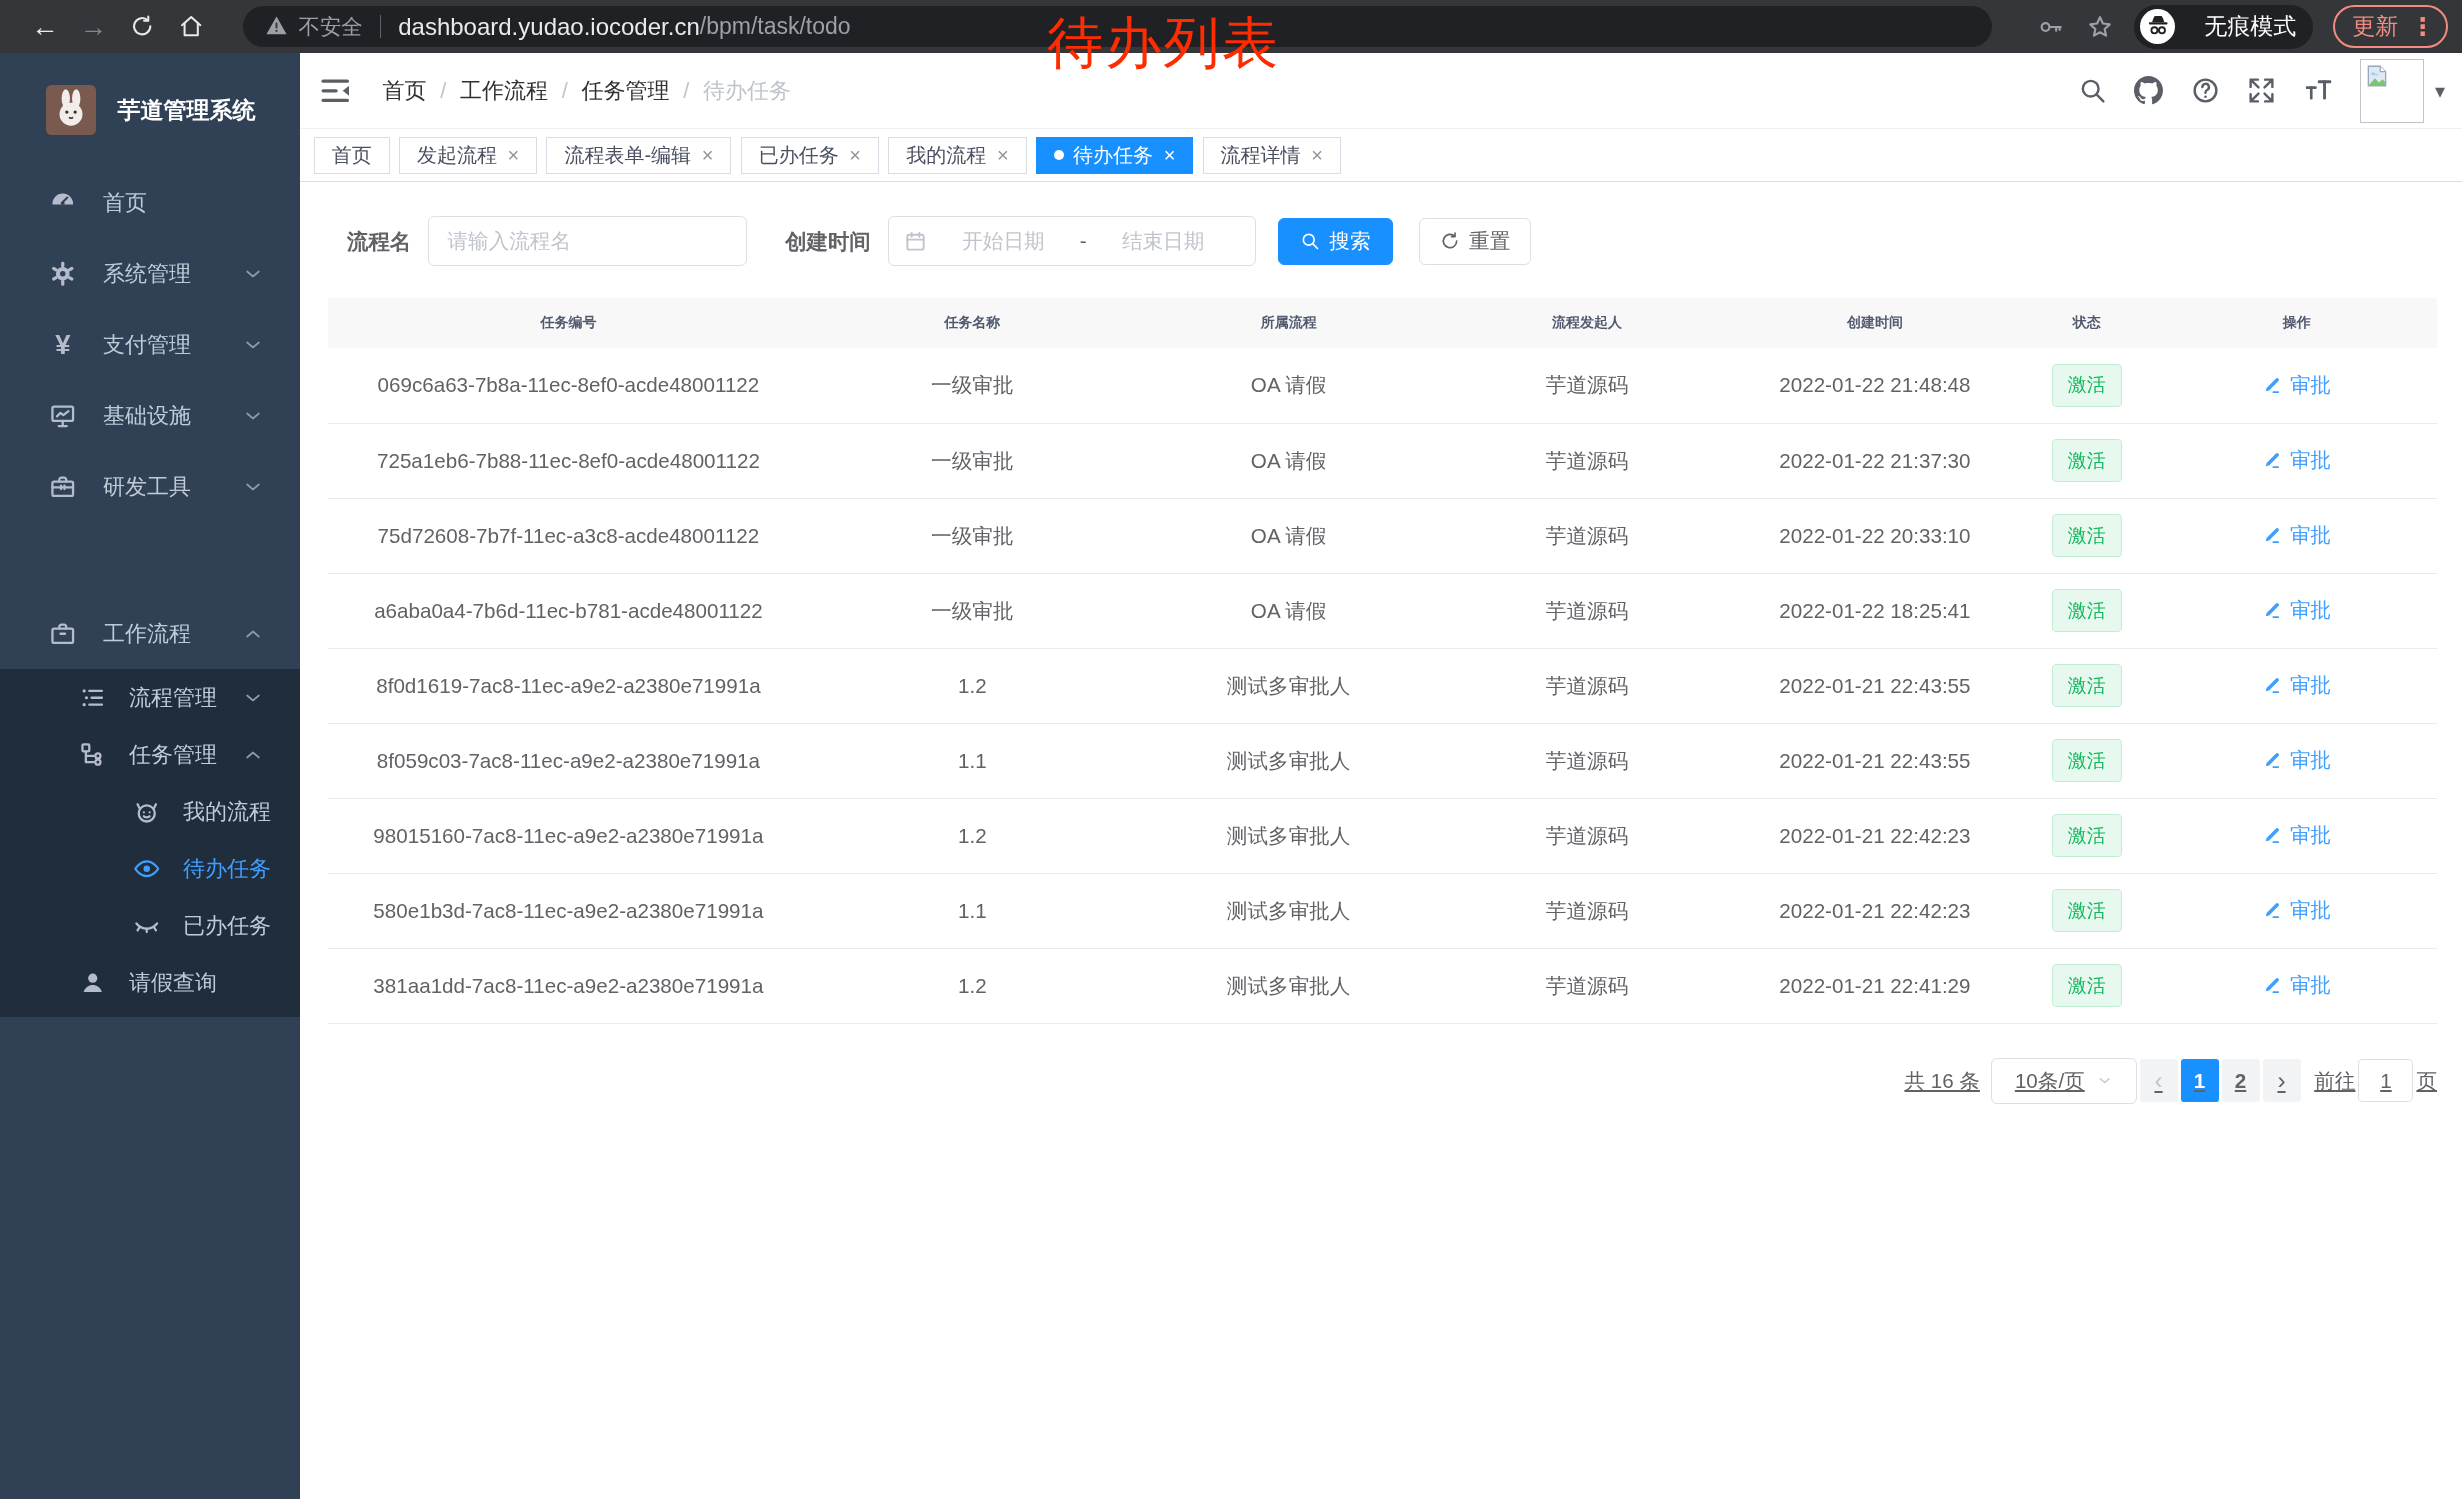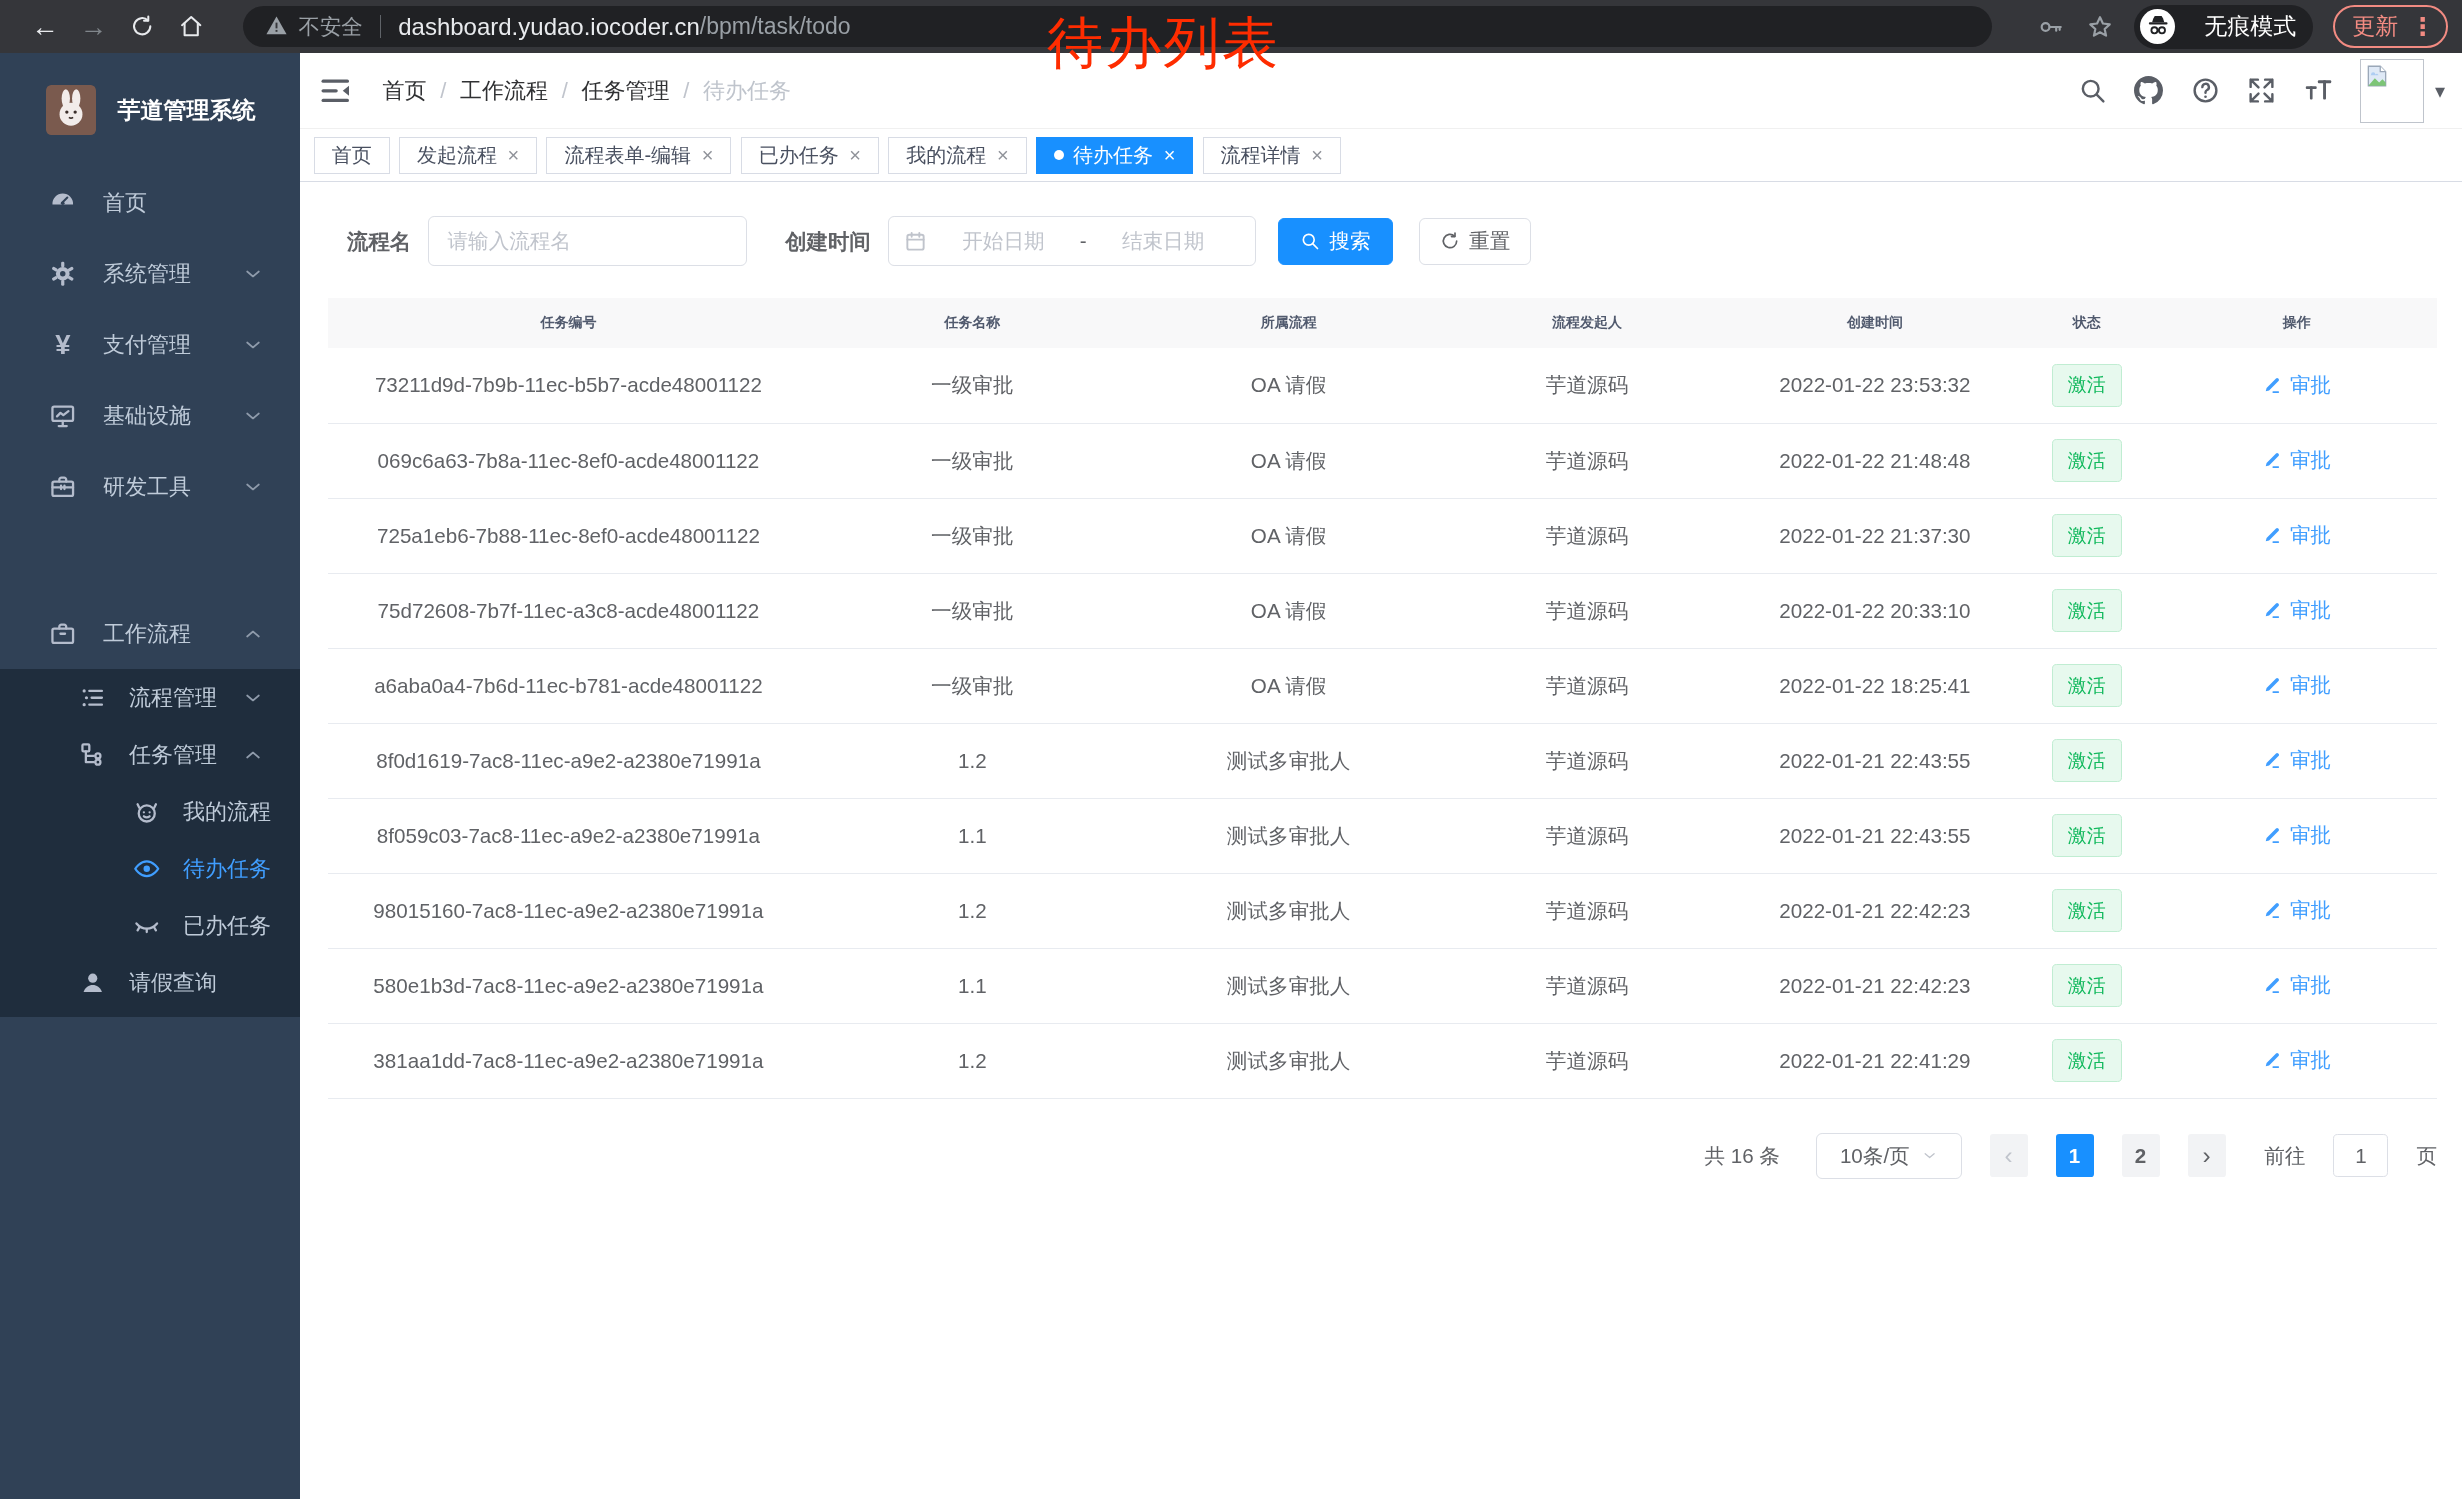--- a/index.html
+++ b/index.html
@@ -96,21 +96,21 @@
 
   
   table { width:100%; border-collapse:collapse; margin-top:32px; table-layout:fixed; }
   thead th { background:#f8f8f9; height:50px; font-size:14px; color:#515a6e; font-weight:600; text-align:center; }
   tbody td { height:75px; font-size:20.6px; color:#606266; text-align:center; border-bottom:0.8px solid #e8ebf0; overflow:hidden; white-space:nowrap; }
   .badge { display:inline-block; padding:7.6px 15.3px; background:#e7f9ee; border:0.8px solid #c0edd2; color:#13b95e; border-radius:4.6px; font-size:19px; }
   .act { display:inline-flex; align-items:center; gap:7.6px; color:#409eff; cursor:pointer; text-decoration:none; }
   .act svg { width:20px; height:20px; }
 
   
-  .pager { margin-top:34px; display:flex; align-items:center; justify-content:flex-end; gap:28px; font-size:20.6px; color:#606266; }
+  .pager { margin-top:34px; display:flex; align-items:center; justify-content:flex-end; gap:3px; font-size:20.6px; color:#606266;text-decoration:underline; }
   .total { margin-right:7.6px; }
   .psize { width:146px; height:46px; border:0.8px solid #dcdfe6; border-radius:6.1px; display:flex; align-items:center; justify-content:center; gap:12.2px; cursor:pointer; }
   .psize svg { width:15.3px; height:15.3px; color:#c0c4cc; }
   .pbtn { min-width:38px; height:43px; padding:0 6.1px; border-radius:3.1px; background:#f2f3f5; display:flex; align-items:center; justify-content:center; font-weight:600; cursor:pointer; }
   .pbtn.nav { font-size:24.4px; color:#606266; font-weight:400; }
   .pbtn.nav.dis { color:#c0c4cc; }
   .pbtn.on { background:#1890ff; color:#fff; }
   .goto-lb { margin-left:10.7px; }
   .goto { width:55px; height:43px; border:0.8px solid #dcdfe6; border-radius:4.6px; text-align:center; font-size:20.6px; color:#606266; outline:none; font-family:inherit; }
 
@@ -526,37 +526,20 @@
               <th>任务名称</th>
               <th>所属流程</th>
               <th>流程发起人</th>
               <th>创建时间</th>
               <th>状态</th>
               <th>操作</th>
             </tr>
           </thead>
           <tbody>
 
-              <tr>
-                <td>73211d9d-7b9b-11ec-b5b7-acde48001122</td>
-                <td>一级审批</td>
-                <td>OA 请假</td>
-                <td>芋道源码</td>
-                <td>2022-01-22 23:53:32</td>
-                <td><span class="badge">激活</span></td>
-                <td>
-                  <a class="act">
-                    <svg viewBox="0 0 24 24">
-                      <path d="M4.5 19.5l1-4L16.8 4.2a1.9 1.9 0 0 1 2.7 0l.3.3a1.9 1.9 0 0 1 0 2.7L8.5 18.5l-4 1z" fill="currentColor"></path>
-                      <rect x="12.5" y="19.6" width="8" height="1.9" rx="0.9" fill="currentColor"></rect>
-                    </svg>
-                    <span>审批</span>
-                  </a>
-                </td>
-              </tr>
 
               <tr>
                 <td>069c6a63-7b8a-11ec-8ef0-acde48001122</td>
                 <td>一级审批</td>
                 <td>OA 请假</td>
                 <td>芋道源码</td>
                 <td>2022-01-22 21:48:48</td>
                 <td><span class="badge">激活</span></td>
                 <td>
                   <a class="act">

